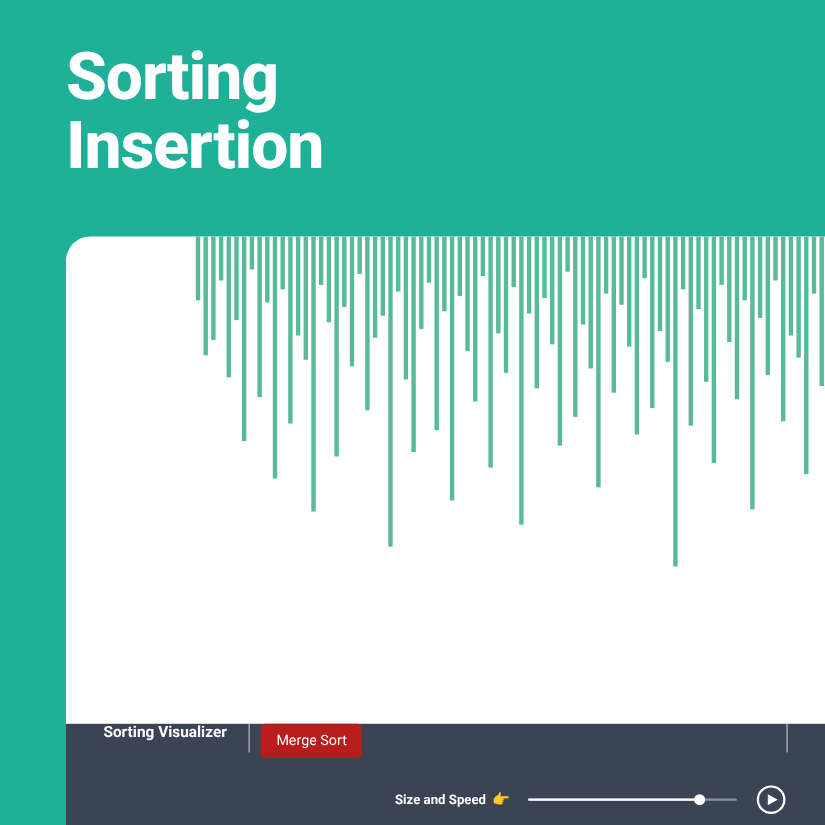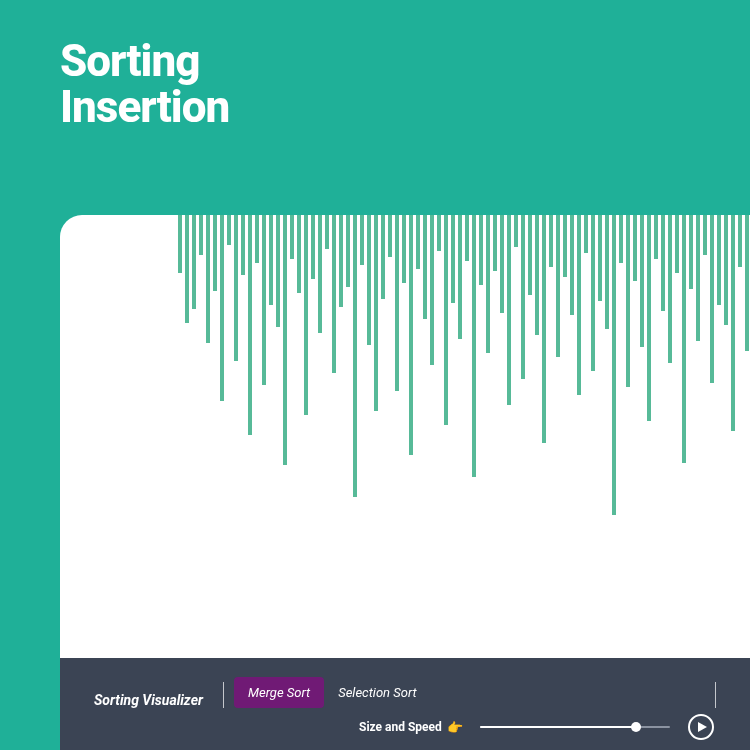--- a/index.html
+++ b/index.html
@@ -7,21 +7,21 @@
     font-family: -apple-system, BlinkMacSystemFont, "Segoe UI", Roboto, Helvetica, Arial, sans-serif;
     background: #1fb098;
     width: 750px;
     height: 750px;
     overflow: hidden;
     position: relative;
   }
   .header-title {
     color: #ffffff;
     font-weight: 800;
-    font-size: 44px;
+    font-size: 60px;
     line-height: 1.05;
     letter-spacing: -1px;
     padding: 38px 0 0 60px;
   }
   .panel {
     position: absolute;
     top: 215px;
     left: 60px;
     right: 0;
     bottom: 0;
@@ -53,24 +53,23 @@
     height: 92px;
     background: #3b4454;
     color: #ffffff;
     font-size: 13px;
     display: flex;
     flex-direction: column;
     padding: 0 34px;
   }
   .controls-row1 {
     display: flex;
-    align-items: flex-end;
+    align-items: flex-start;
     height: 50px;
     gap: 0;
-    font-style: italic;
   }
   .brand {
     font-weight: 700;
     font-size: 14px;
     padding-right: 20px;
   }
   .vdiv {
     width: 1px;
     height: 26px;
     background: rgba(255,255,255,0.7);
@@ -83,21 +82,21 @@
     flex: 1;
   }
   .algo {
     padding: 8px 14px;
     border-radius: 4px;
     cursor: pointer;
     white-space: nowrap;
     font-size: 13px;
   }
   .algo.active {
-    background: #701a75;
+    background: #b91c1c;
     color: #ffffff;
   }
   .vdiv-end {
     width: 1px;
     height: 26px;
     background: rgba(255,255,255,0.7);
     margin-left: 10px;
   }
   .controls-row2 {
     display: flex;
@@ -251,21 +250,20 @@
       <div class="bar" style="height: 52px;"></div>
       <div class="bar" style="height: 136px;"></div>
     </div>
 
   <div class="controls">
     <div class="controls-row1">
       <div class="brand">Sorting Visualizer</div>
       <div class="vdiv"></div>
       <div class="algo-list" id="algo-list">
           <div class="algo active">Merge Sort</div>
-          <div class="algo">Selection Sort</div>
         </div>
       <div class="vdiv-end"></div>
     </div>
     <div class="controls-row2">
       <div class="speed-label">
         <span>Size and Speed</span>
         <span class="pointing">👉</span>
       </div>
       <div class="slider">
         <div class="slider-track"></div>

